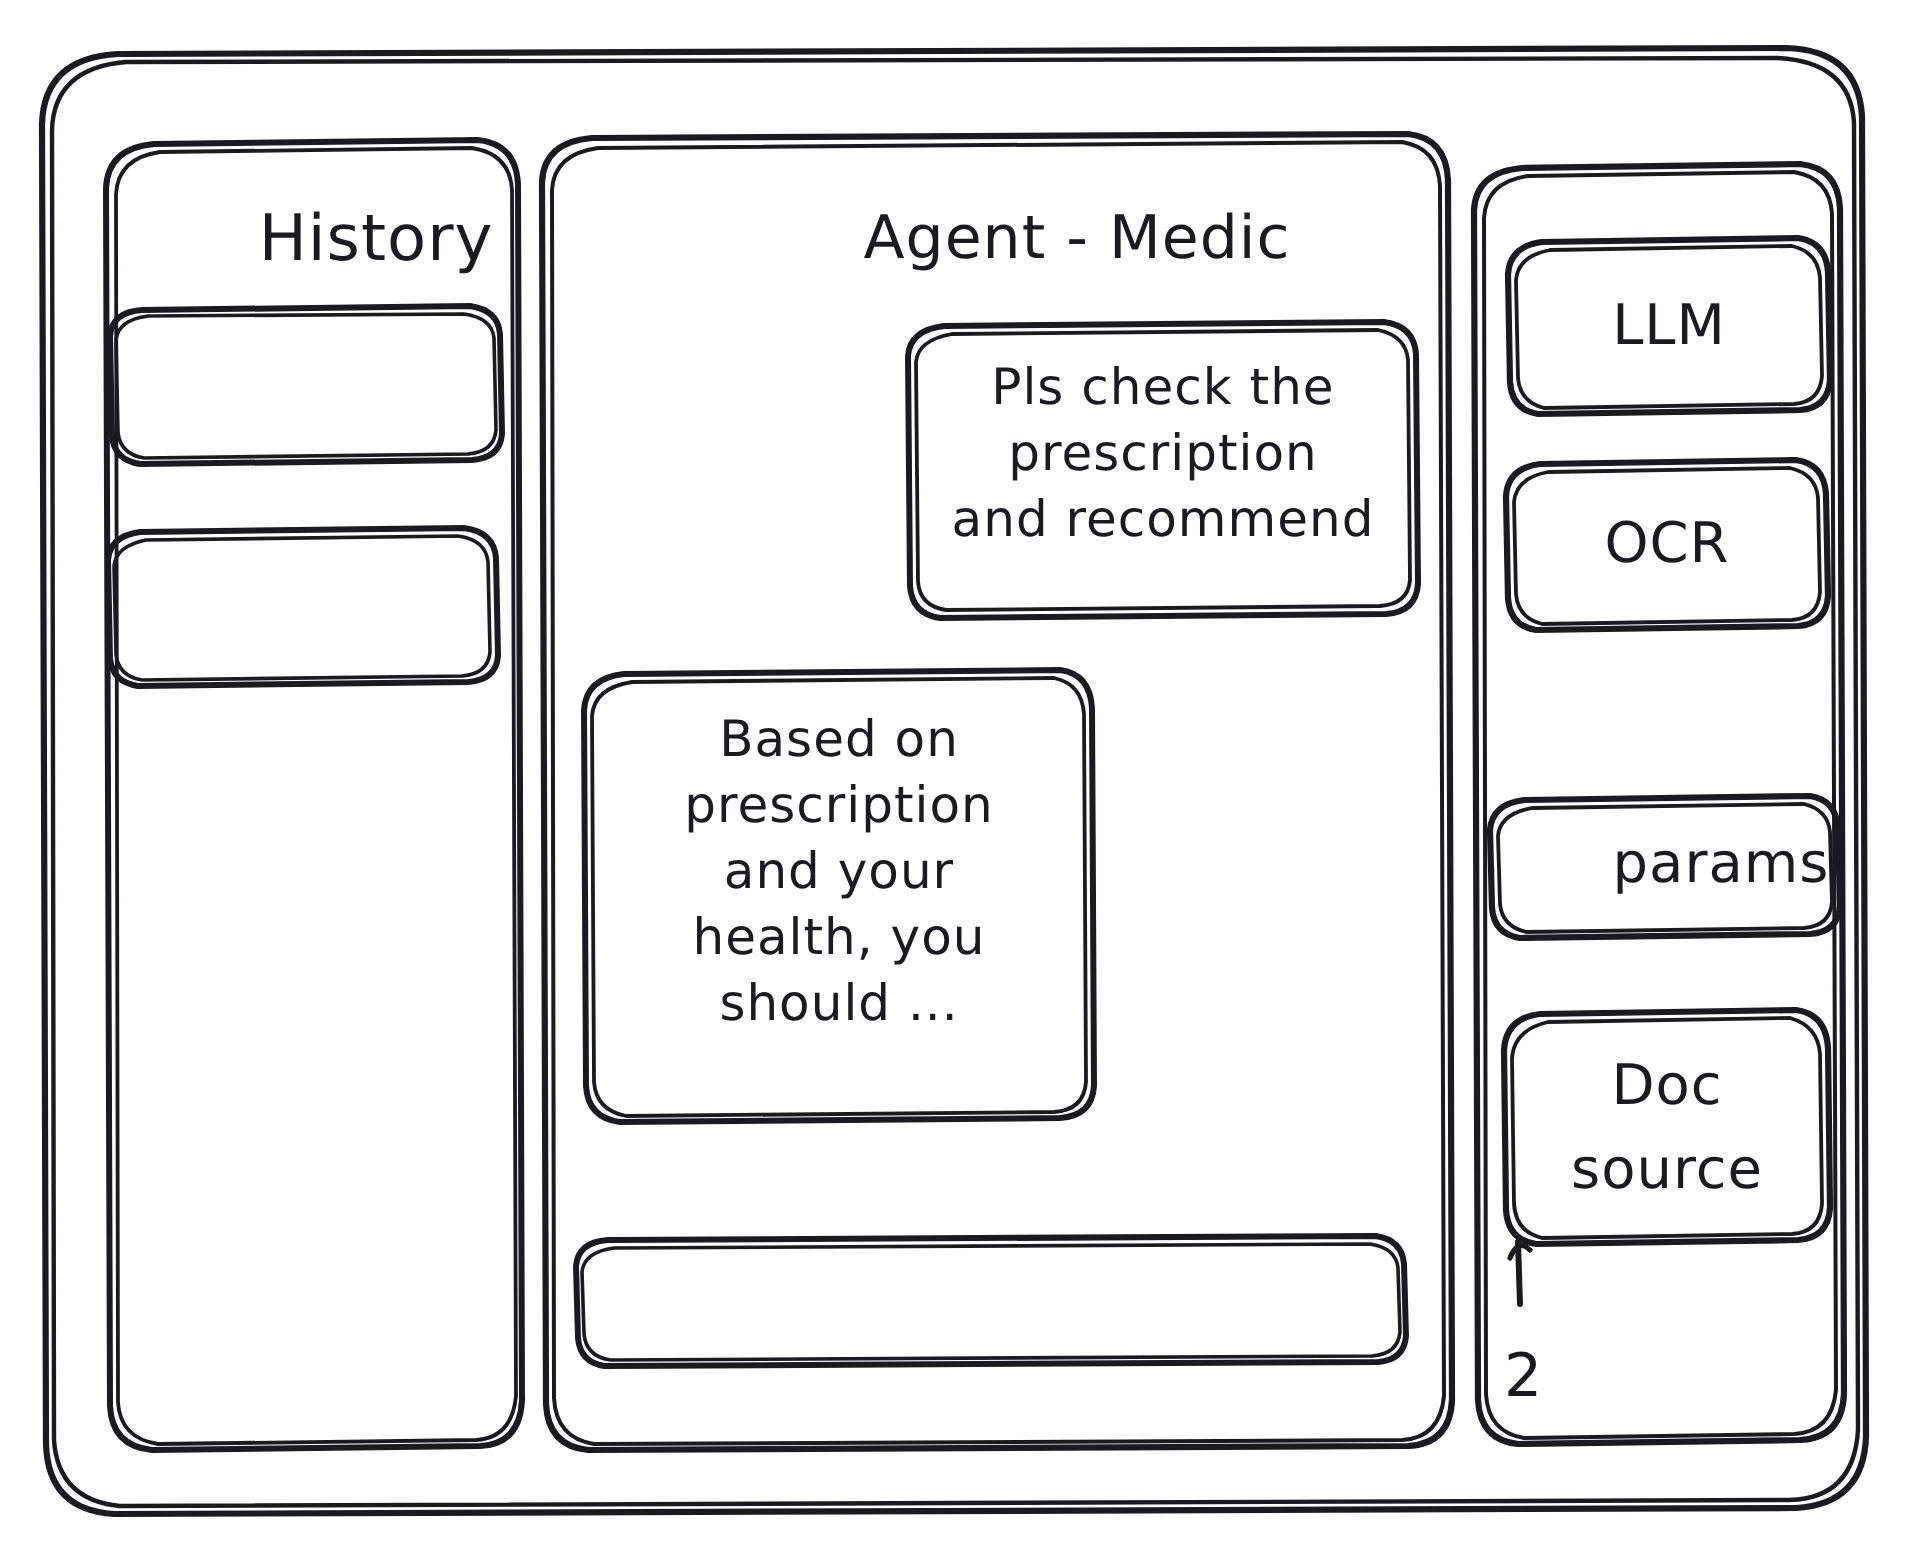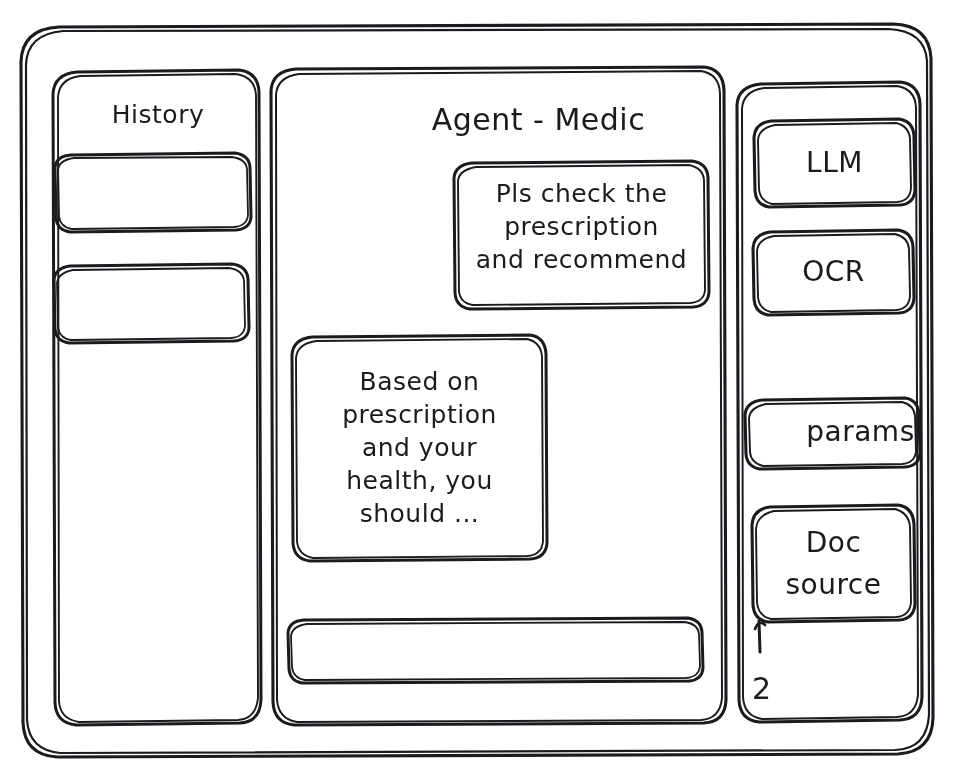--- a/index.html
+++ b/index.html
@@ -7,21 +7,21 @@
        font-family:"DejaVu Sans","Liberation Sans",sans-serif;}
   #stage{position:relative;width:957px;height:777px;background:#fff;}
   svg.sketch{position:absolute;left:0;top:0;width:957px;height:777px;
              pointer-events:none;overflow:visible;}
   .lbl{position:absolute;color:#1b1b1f;text-align:center;
        font-family:"DejaVu Sans","Liberation Sans",sans-serif;
        letter-spacing:.5px;white-space:pre-line;line-height:1.32;
        user-select:none;}
   .hit{position:absolute;}
   .title-main{font-size:30px;font-weight:400;}
-  .title-side{font-size:25px;font-weight:400;}
+  .title-side{font-size:32px;font-weight:400;margin-left:30px;}
   .bubble-txt{font-size:25px;font-weight:400;}
   .btn-txt{font-size:28px;font-weight:400;}
   .doc-txt{font-size:28px;font-weight:400;line-height:1.5;}
   .num-txt{font-size:25px;font-weight:400;}
 </style>
 </head>
 <body>
 
 <div id="stage">
 
@@ -112,21 +112,21 @@
 
   <div class="lbl title-main" style="left:273px;top:100px;width:451px;padding-left:40px;">Agent - Medic</div>
 
   <div class="hit" style="left:454px;top:161px;width:255px;height:148px;">
     <div class="lbl bubble-txt" style="left:0;top:16px;width:255px;">Pls check the
 prescription
 and recommend</div>
   </div>
 
   <div class="hit" style="left:292px;top:335px;width:255px;height:226px;">
-    <div class="lbl bubble-txt" style="left:0;top:18px;width:255px;margin-top:12px;">Based on
+    <div class="lbl bubble-txt" style="left:0;top:18px;width:255px;">Based on
 prescription
 and your
 health, you
 should ...</div>
   </div>
 
   <div class="hit" style="left:288px;top:618px;width:415px;height:65px;">
     <div class="lbl" style="left:14px;top:20px;width:380px;text-align:left;font-size:20px;"></div>
   </div>
 

